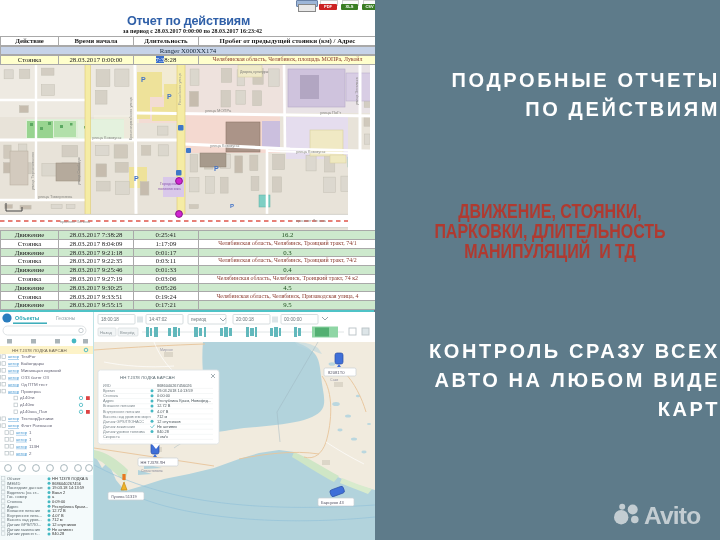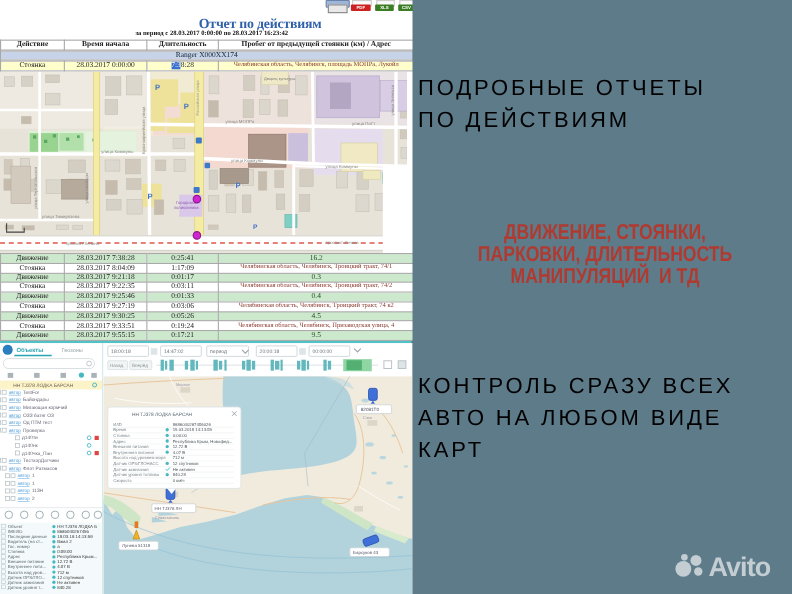--- a/index.html
+++ b/index.html
@@ -13,22 +13,22 @@
             font-size:6.8px;color:#222;font-family:"Liberation Serif",serif;}
   table.rep td{border:1px solid #a9a9a9;text-align:center;padding:0;
                height:7.78px;line-height:7.4px;overflow:hidden;white-space:nowrap;}
   table.t1 td{height:7.5px;line-height:7.6px;}
   .addr{font-size:5.9px;}
   .addr{color:#8b3a2e;}
   .dist{color:#1f4f1f;}
   .rowg td{background:#cde9cd;}
   .roww td{background:#fff;}
   
-  .rp-h{color:#000000;font-size:20px;letter-spacing:2.6px;line-height:29px;
-        text-align:left;font-weight:400;}
+  .rp-h{color:#ffffff;font-size:20px;letter-spacing:2.6px;line-height:29px;
+        text-align:right;font-weight:700;}
   .rp-b{color:#b03a30;font-weight:bold;font-size:19.5px;line-height:20px;
         text-align:center;letter-spacing:0px;}
 </style></head>
 <body>
 
 <div id="report" class="abs">
 
   <div class="abs" style="left:296px;top:0;width:20px;height:10px;">
     <div class="abs" style="left:0;top:0;width:20px;height:5px;background:#9db6d8;border:1px solid #6a83a8;border-radius:1px;"></div>
     <div class="abs" style="left:2px;top:4px;width:16px;height:6px;background:#e8e8e8;border:1px solid #888;"></div>
@@ -39,21 +39,21 @@
   </div>
   <div class="abs" style="left:341px;top:0;width:17px;height:10px;">
     <div class="abs" style="left:1px;top:0;width:15px;height:4px;background:#fbfbfb;border:1px solid #ccc;"></div>
     <div class="abs" style="left:0;top:4px;width:17px;height:6px;background:#3a7d23;border-radius:1px;color:#fff;font-size:4px;text-align:center;line-height:6px;font-weight:bold;">XLS</div>
   </div>
   <div class="abs" style="left:362px;top:0;width:16px;height:10px;">
     <div class="abs" style="left:1px;top:0;width:13px;height:4px;background:#fbfbfb;border:1px solid #ccc;"></div>
     <div class="abs" style="left:0;top:4px;width:15px;height:6px;background:#3a7d23;border-radius:1px;color:#fff;font-size:4px;text-align:center;line-height:6px;font-weight:bold;">CSV</div>
   </div>
   <div class="abs" style="left:0;top:13.5px;width:377px;text-align:center;
-       font-family:Liberation Serif, serif;font-weight:bold;font-size:12.6px;letter-spacing:-0.2px;color:#3060a8;padding-left:48px;">Отчет по действиям</div>
+       font-family:Liberation Sans, sans-serif;font-weight:bold;font-size:12.6px;letter-spacing:-0.2px;color:#3060a8;">Отчет по действиям</div>
   <div class="abs" style="left:4px;top:28px;width:377px;text-align:center;
        font-family:'Liberation Serif',serif;font-size:6px;font-weight:bold;color:#111;">за период с 28.03.2017 0:00:00 по 28.03.2017 16:23:42</div>
 
   <div class="abs" style="left:0;top:36px;">
     <table class="rep t1">
       <colgroup>
           <col style="width:58px">
           <col style="width:75px">
           <col style="width:65px">
           <col style="width:178px">

